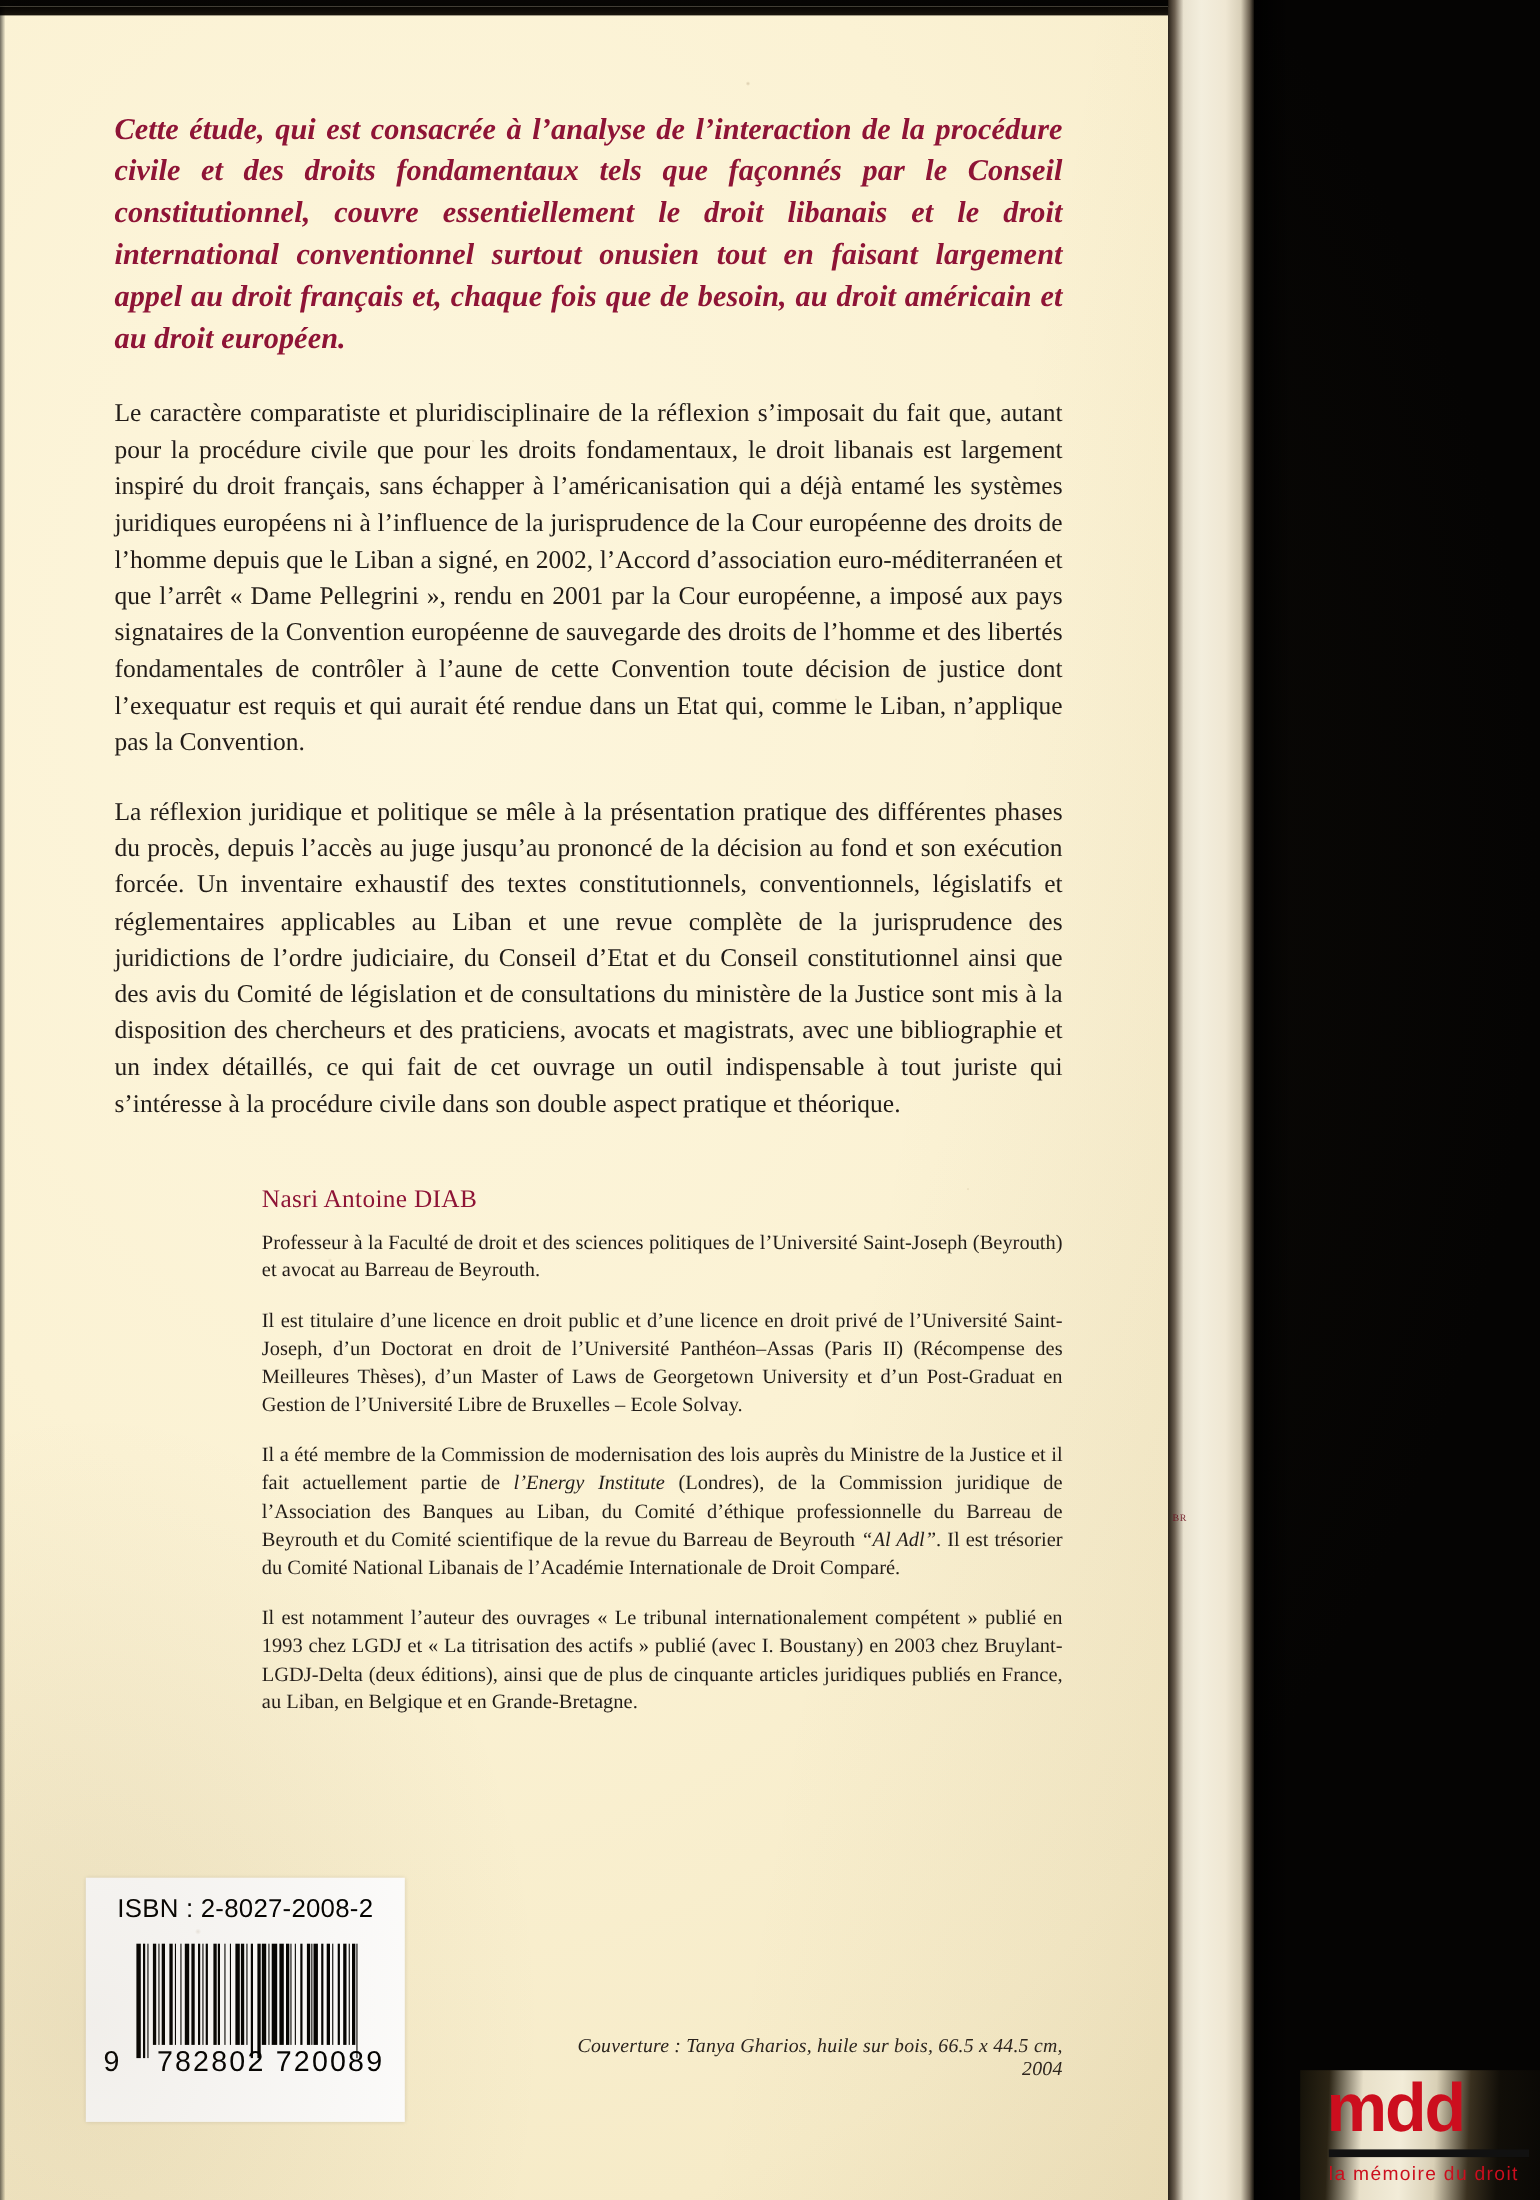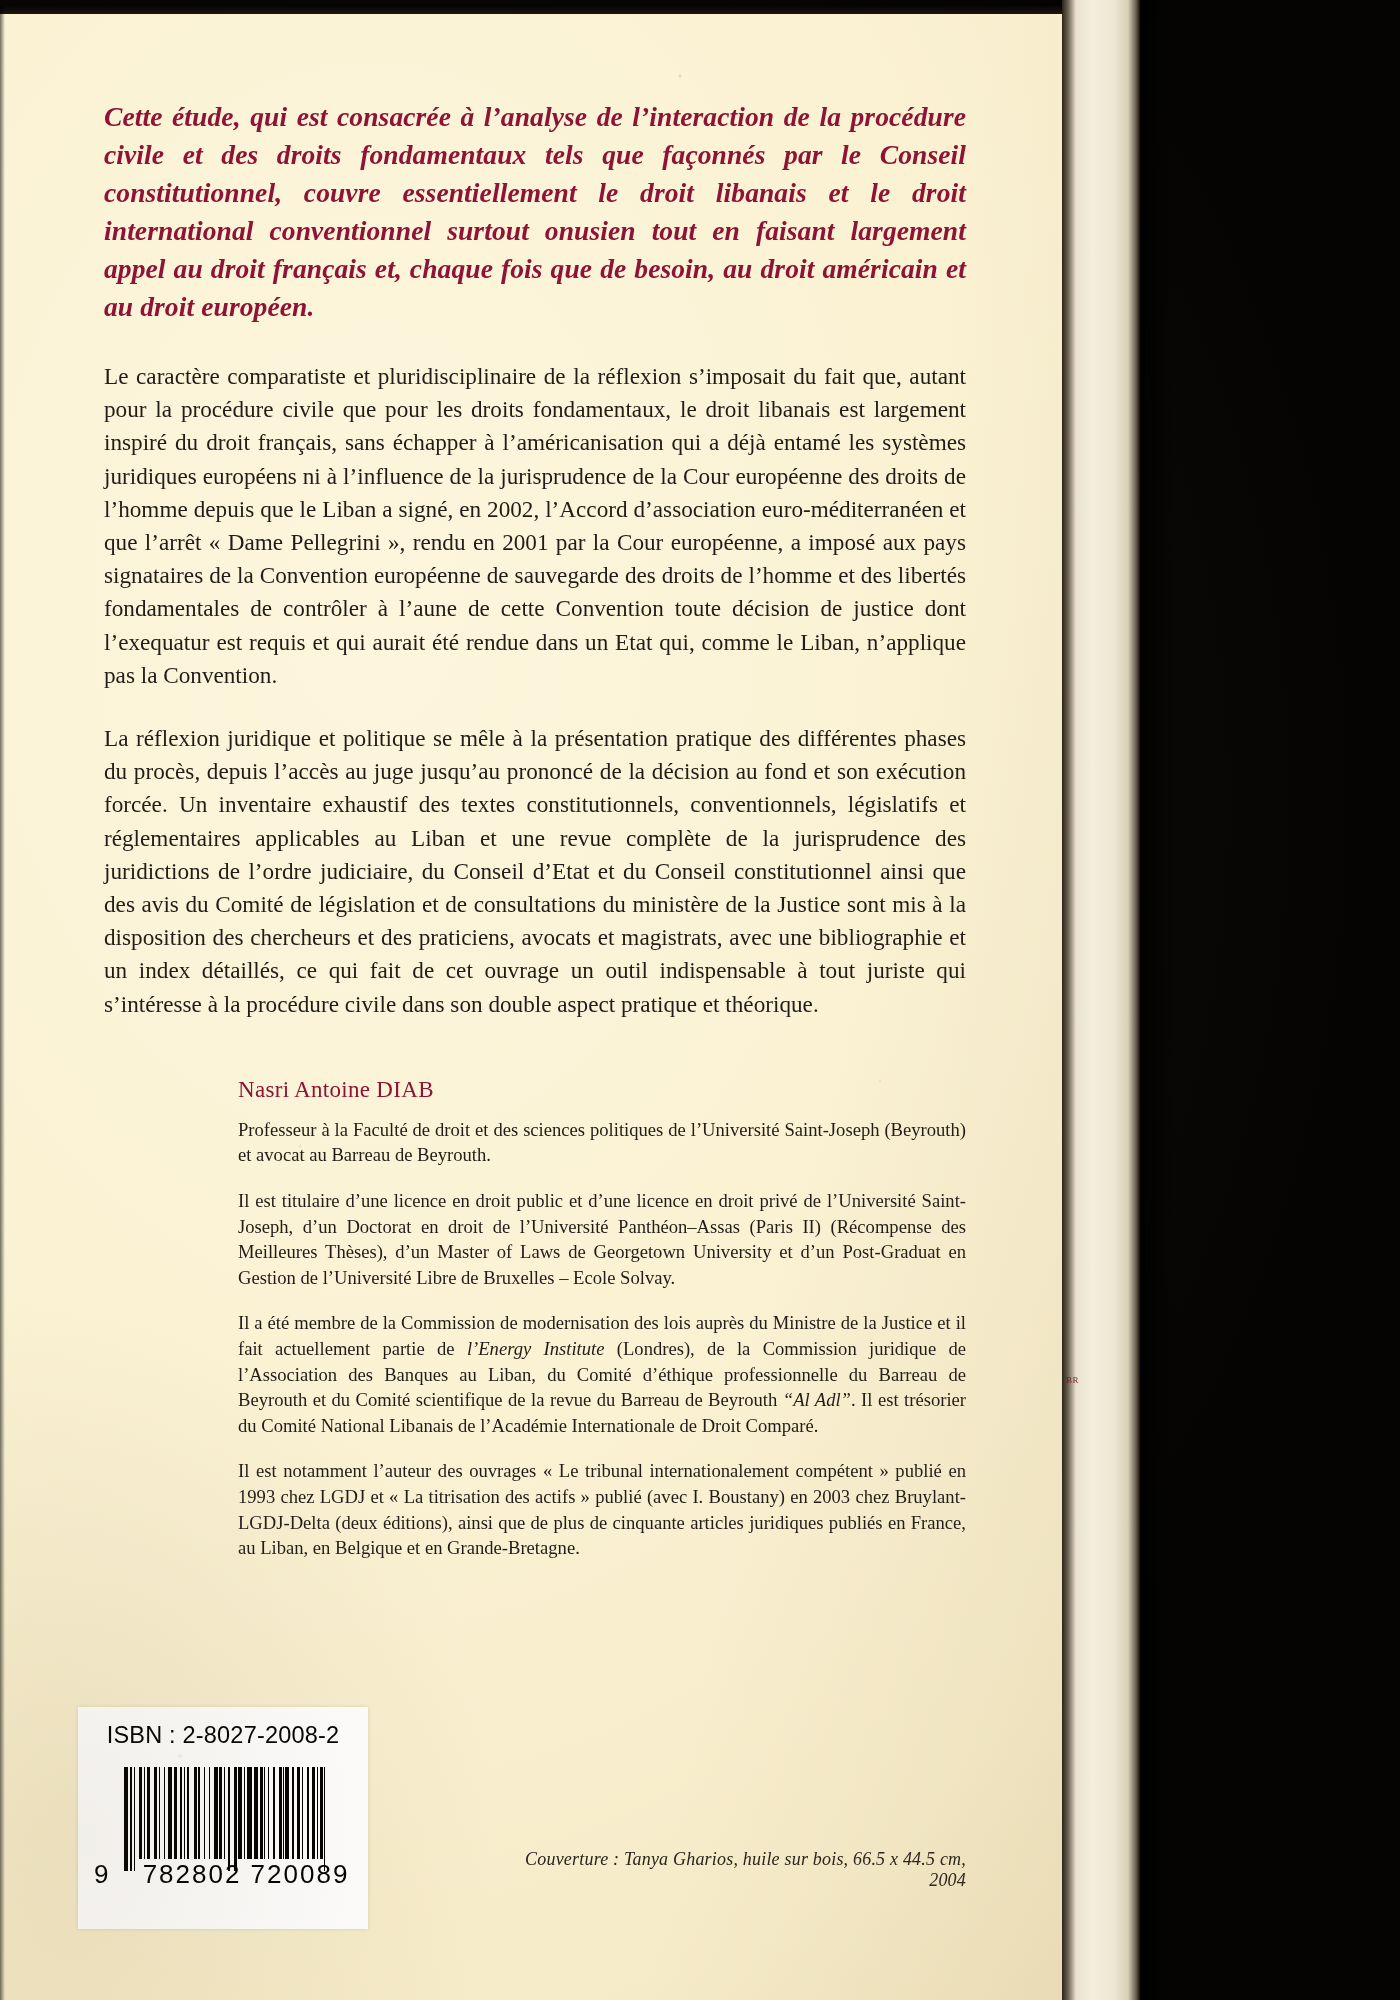--- a/index.html
+++ b/index.html
@@ -406,14 +406,20 @@
       <div class="ean-main">782802 720089</div>
     </div>
 
     <div class="cover-credit">Couverture : Tanya Gharios, huile sur bois, 66.5 x 44.5 cm, 2004</div>
   </div>
 
   <div class="spine"></div>
   <div class="spine-shadow"></div>
   <div class="spine-text">BR</div>
 
+  <div class="logo">
+    <div class="logo-bg"></div>
+    <div class="logo-mdd">mdd</div>
+    <div class="logo-rule"></div>
+    <div class="logo-tag">la mémoire du droit</div>
+  </div>
 
 </div>
 
 </body></html>

